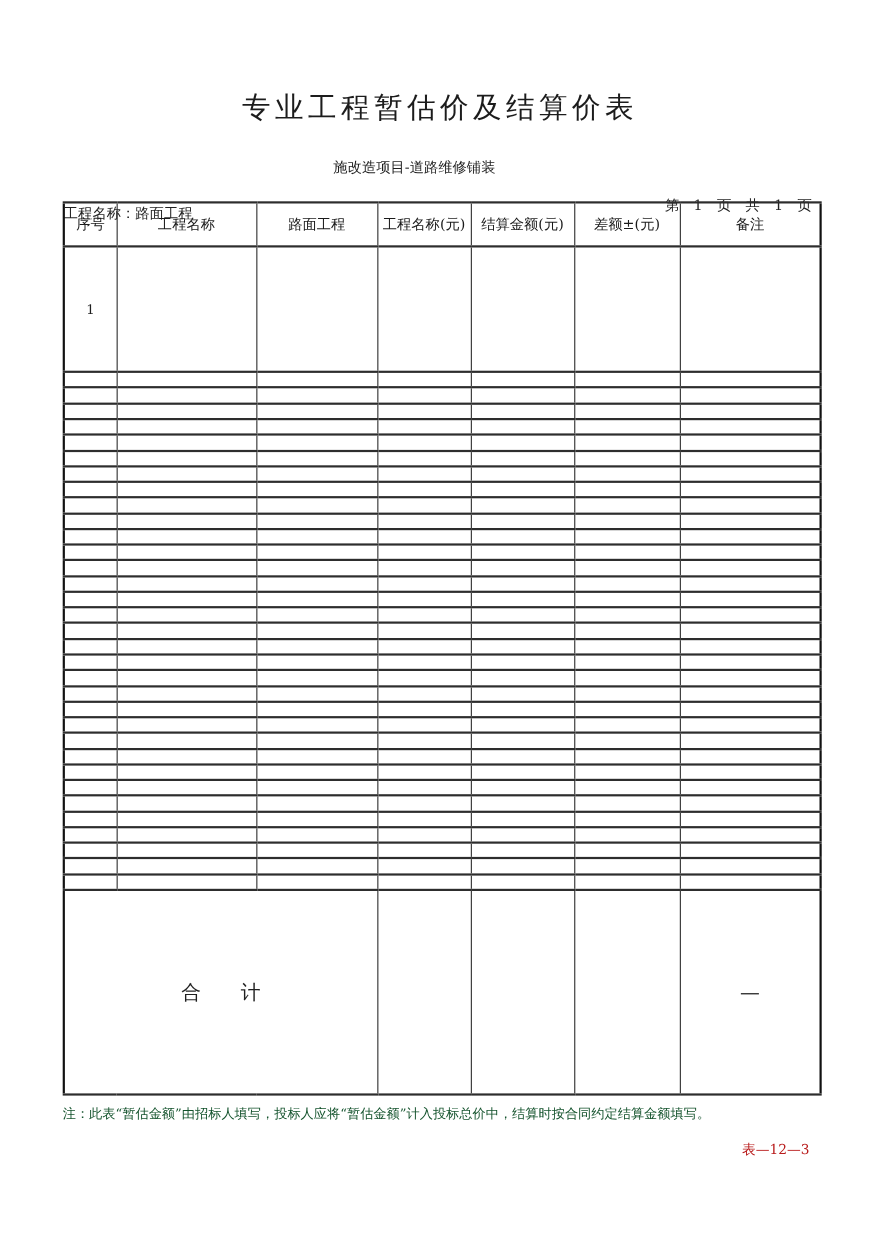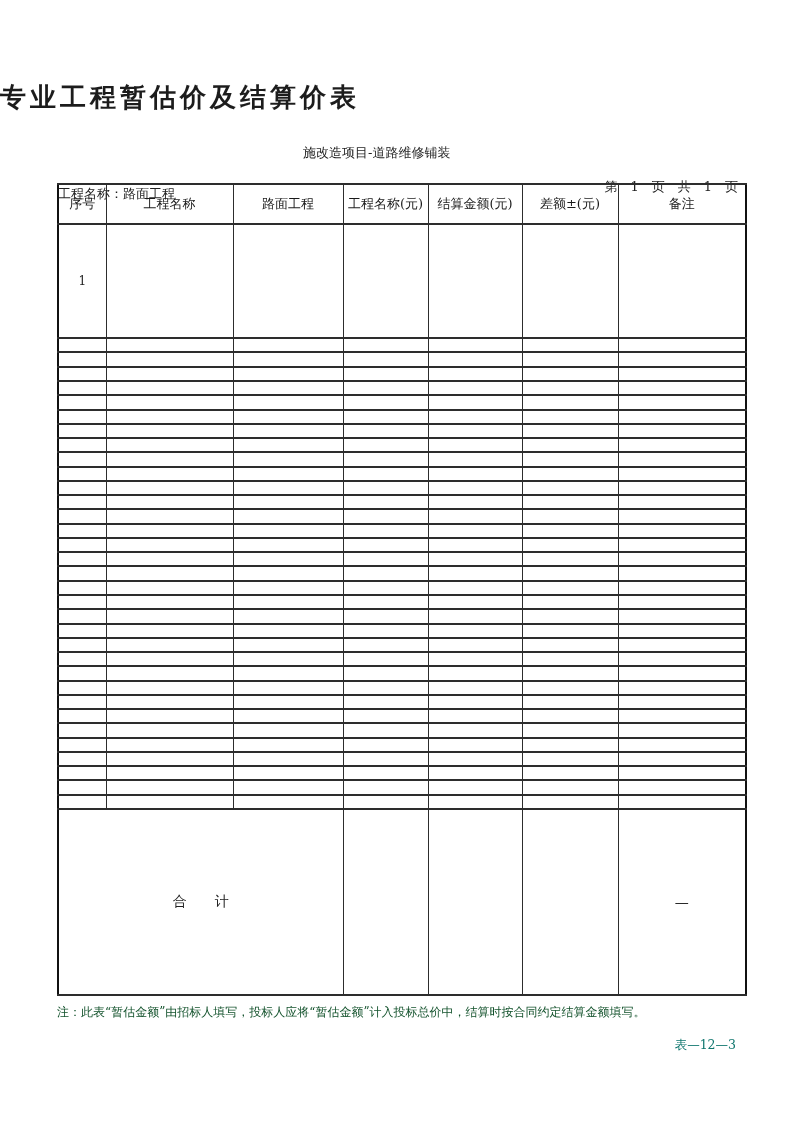--- a/index.html
+++ b/index.html
@@ -14,22 +14,23 @@
     height: 1128px;
     margin: 0 auto;
     background: #ffffff;
     overflow: hidden;
   }
   .title {
     position: absolute;
     top: 80px;
     left: 0;
     width: 100%;
+    text-align: center;
     font-size: 26px;
-    font-weight: 700;
+    font-weight: 400;
     letter-spacing: 4px;
     color: #1c1c1c;
     white-space: nowrap;
   }
   .meta-project {
     position: absolute;
     left: 58px;
     top: 161px;
     font-size: 13px;
     white-space: nowrap;
@@ -73,38 +74,38 @@
     overflow: hidden;
     white-space: nowrap;
   }
   .form-table thead th {
     font-size: 13px;
     height: 40px;
     color: #1a1a1a;
   }
   .total-row td {
     height: 26px;
-    font-size: 14px;
+    font-size: 18px;
     margin-top: 28px;
   }
   .note {
     position: absolute;
     left: 57px;
     top: 1004px;
     width: 690px;
     font-size: 12px;
     line-height: 16px;
     color: #14532d;
   }
   .form-no {
     position: absolute;
     top: 1037px;
     right: 64px;
     font-size: 12.5px;
-    color: #0f766e;
+    color: #b91c1c;
     white-space: nowrap;
   }
 </style>
 </head>
 <body>
 
 <div class="page">
 
   <h1 class="title">专业工程暂估价及结算价表</h1>
 

